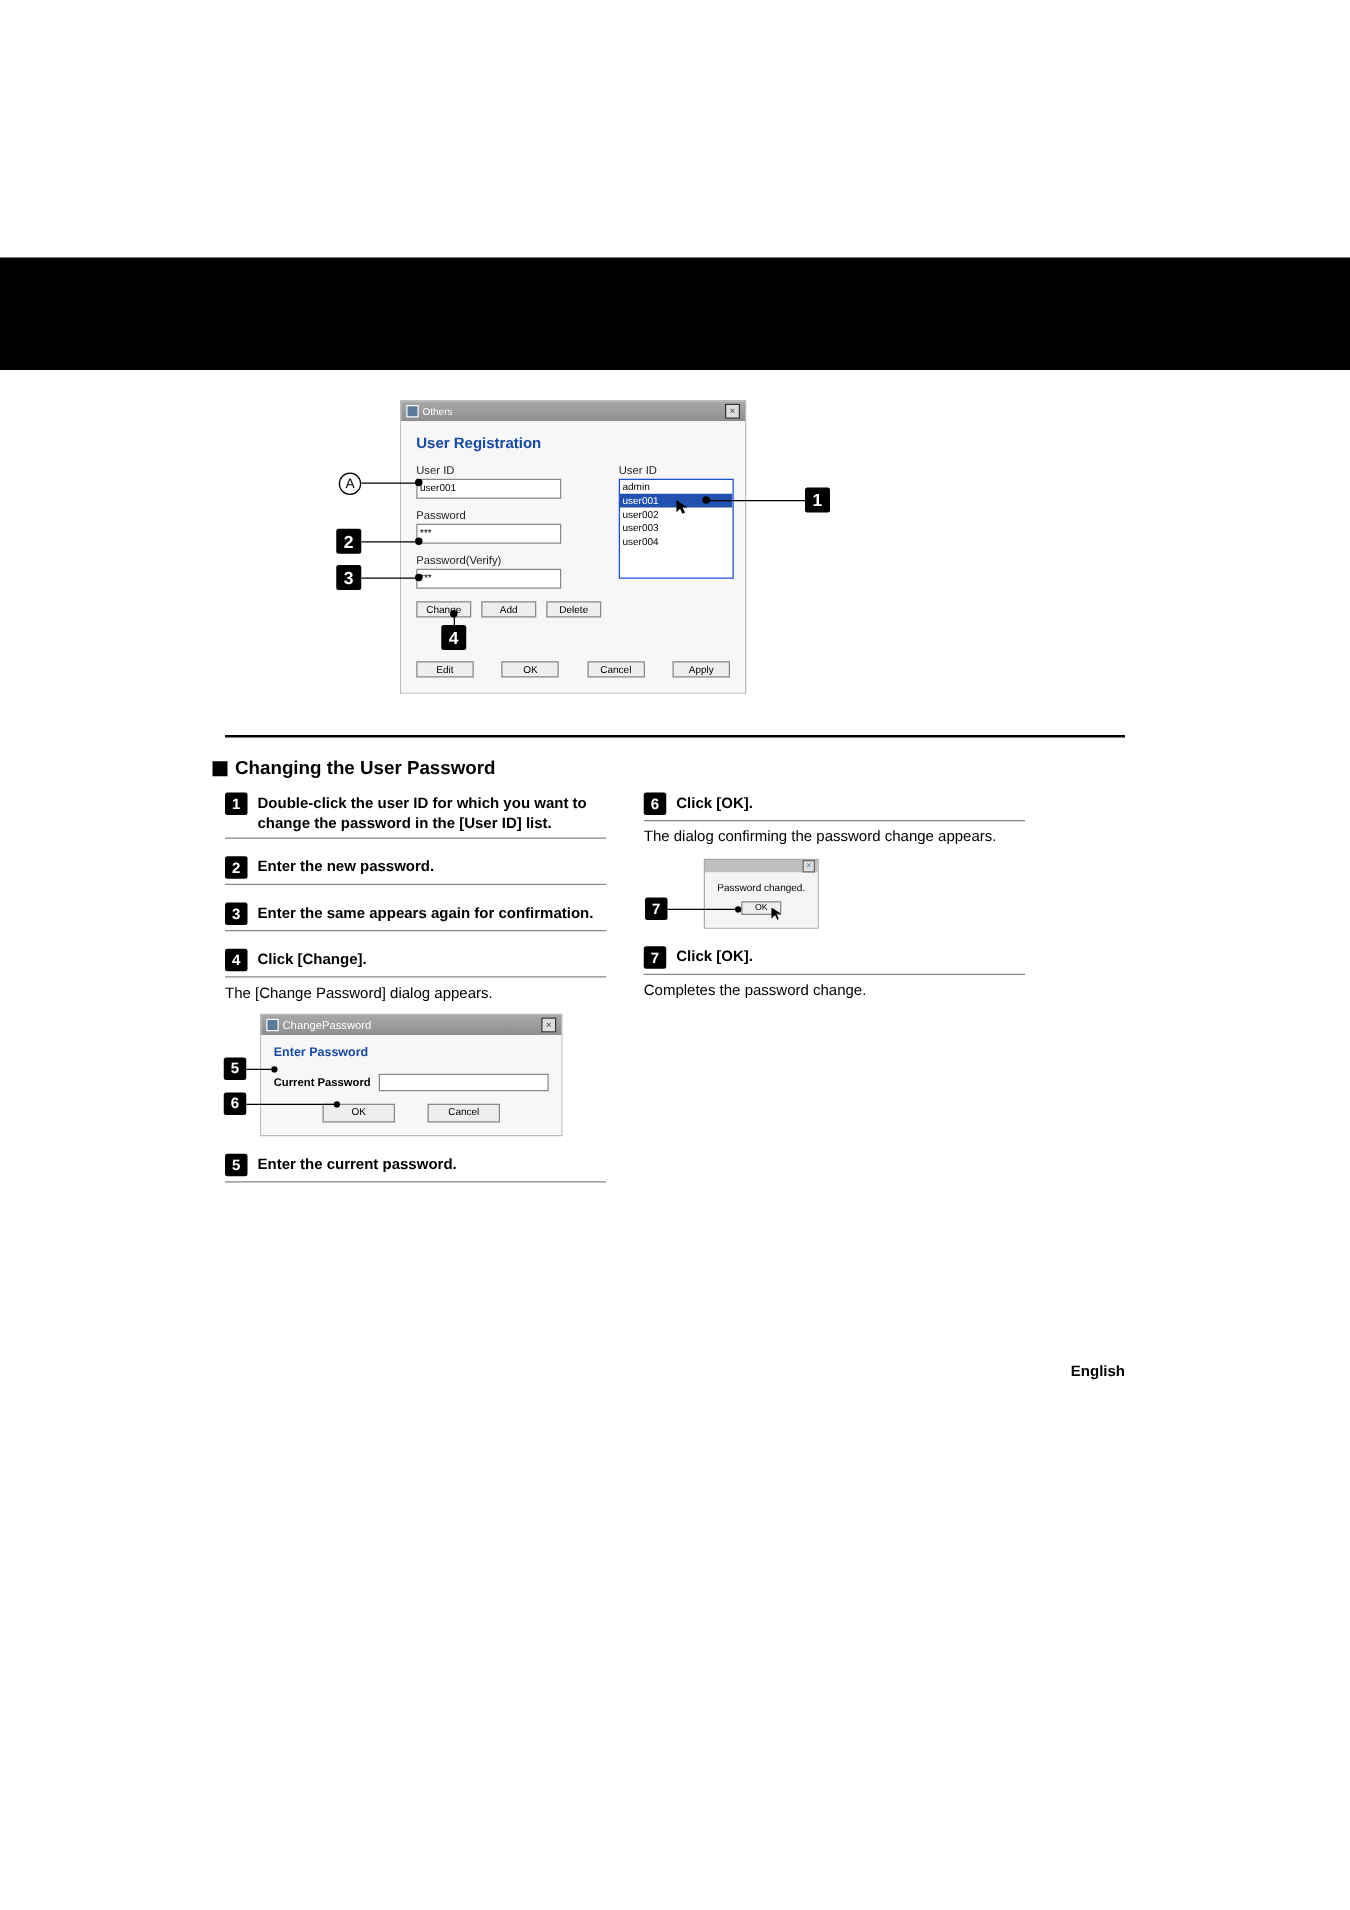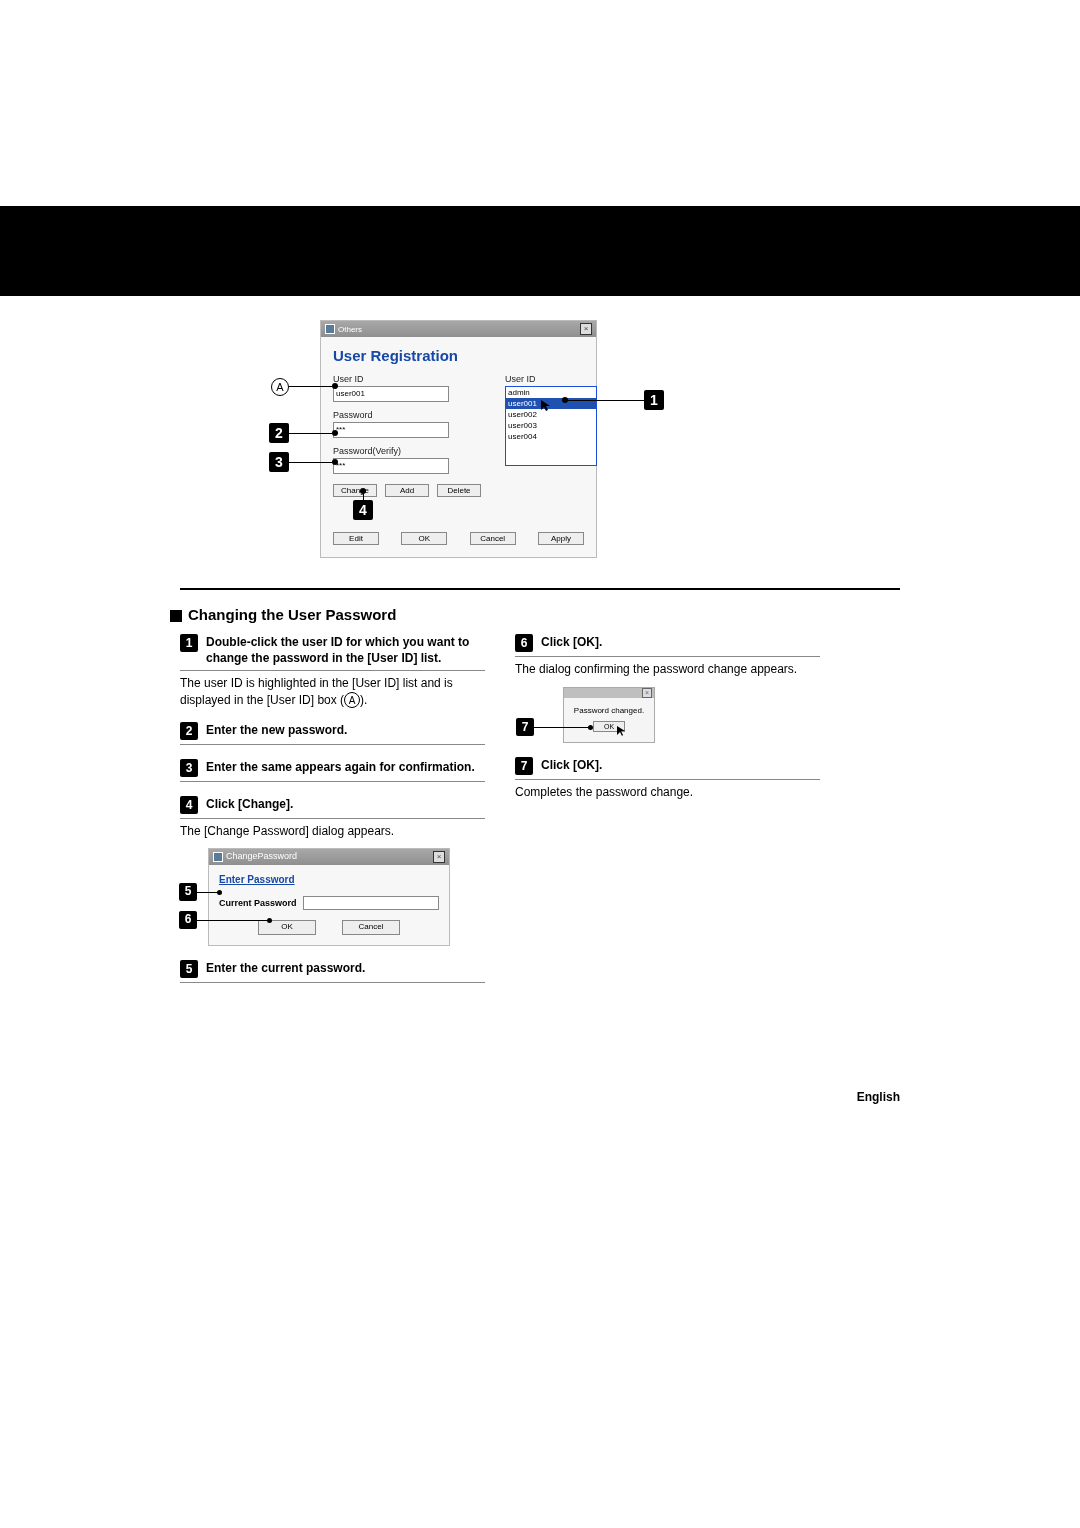--- a/index.html
+++ b/index.html
@@ -5,22 +5,22 @@
   body{margin:0;background:#fff;font-family:Arial,Helvetica,sans-serif;color:#000;}
   .page{width:1080px;height:1528px;margin:16px auto;position:relative;background:#fff;}
   .blackbar{position:absolute;left:0;right:0;top:190px;height:90px;background:#000;}
   
   .fig1{position:absolute;left:320px;top:304px;width:275px;border:1px solid #bbb;font-size:8px;}
   .titlebar{background:linear-gradient(#a8a8a8,#8f8f8f);color:#fff;padding:2px 4px;display:flex;align-items:center;justify-content:space-between;height:12px;}
   .titlebar .ttl{display:flex;align-items:center;gap:3px;}
   .titlebar .ttl .ico{width:8px;height:8px;background:#5a7a9a;border:1px solid #fff;}
   .titlebar .xbtn{width:10px;height:10px;border:1px solid #333;background:#ddd;display:flex;align-items:center;justify-content:center;font-size:8px;line-height:8px;color:#444;}
   .dlgbody{background:#f7f7f7;padding:10px 12px 12px 12px;position:relative;}
-  .hdr{font-weight:bold;font-size:15px;color:#1648a6;margin-bottom:10px;}
-  .cols{display:flex;gap:24px;}
+  .hdr{font-weight:bold;font-size:12px;color:#1648a6;margin-bottom:10px;}
+  .cols{display:flex;gap:14px;}
   .colL,.colR{flex:1;}
   .lbl{font-size:9px;color:#222;margin-bottom:2px;}
   .inp{width:110px;height:12px;border:1px solid #888;background:#fff;font-size:8px;padding:1px 2px;line-height:12px;}
   .sp{height:8px;}
   .listbox{width:90px;height:78px;border:1px solid #1d4ed8;background:#fff;font-size:8px;overflow:hidden;position:relative;}
   .listbox div{padding:0 2px;line-height:11px;white-space:nowrap;}
   .listbox .sel{background:#2050b0;color:#fff;}
   .btnrow{display:flex;gap:8px;margin-top:10px;}
   .btnrow2{display:flex;gap:6px;margin-top:35px;justify-content:space-between;}
   .btn{border:1px solid #888;background:#eee;font-size:8px;padding:1px 0;text-align:center;min-width:44px;}
@@ -38,21 +38,21 @@
   .col1{left:180px;}
   .col2{left:515px;}
   .step{margin-bottom:14px;}
   .stephead{display:flex;gap:8px;align-items:flex-start;font-weight:bold;font-size:12px;border-bottom:1px solid #888;padding-bottom:4px;}
   .stephead .numbox2{flex:0 0 18px;width:18px;height:18px;background:#000;color:#fff;display:flex;align-items:center;justify-content:center;font-size:12px;border-radius:2px;}
   .stepbody{margin-top:4px;font-size:12px;font-weight:normal;}
   .aref{display:inline-flex;width:14px;height:14px;border:1px solid #000;border-radius:50%;align-items:center;justify-content:center;font-size:10px;}
   
   .fig2{position:relative;margin:8px 0 4px 28px;width:240px;border:1px solid #bbb;font-size:9px;}
   .fig2 .dlgbody{padding:8px 10px 10px 10px;}
-  .fig2 .hdr{font-size:10px;text-decoration:underline;}
+  .fig2 .hdr{font-size:10px;}
   .fig2 .row{display:flex;align-items:center;gap:6px;margin-top:4px;}
   .fig2 .row .l{font-weight:bold;font-size:9px;}
   .fig2 .row .i{flex:1;height:12px;border:1px solid #888;background:#fff;}
   .fig2 .btns{display:flex;gap:26px;justify-content:center;margin-top:10px;}
   .fig2 .btns .b{border:1px solid #888;background:#eee;font-size:8px;padding:1px 0;width:56px;text-align:center;}
   
   .fig3{position:relative;margin:10px 0 4px 48px;width:90px;border:1px solid #aaa;font-size:8px;}
   .fig3 .tb{background:#bfbfbf;height:10px;display:flex;justify-content:flex-end;align-items:center;padding:0 2px;}
   .fig3 .tb .x{width:8px;height:8px;border:1px solid #666;background:#ddd;display:flex;align-items:center;justify-content:center;font-size:7px;color:#3a6fbf;}
   .fig3 .bd{background:#f5f5f5;padding:8px 4px;text-align:center;}
@@ -154,21 +154,20 @@
 
 <div class="rule"></div>
 <div class="sectitle"><span class="blksq"></span><span>Changing the User Password</span></div>
 
 <div class="col1">
   <div class="step">
     <div class="stephead">
           <div class="numbox2">1</div>
           <div>Double-click the user ID for which you want to change the password in the [User ID] list.</div>
         </div>
-    <div class="stepbody"><span>The user ID is highlighted in the [User ID] list and is displayed in the [User ID] box (</span><span class="aref">A</span><span>).</span></div>
   </div>
   <div class="step">
     <div class="stephead">
           <div class="numbox2">2</div>
           <div>Enter the new password.</div>
         </div>
   </div>
   <div class="step">
     <div class="stephead">
           <div class="numbox2">3</div>

